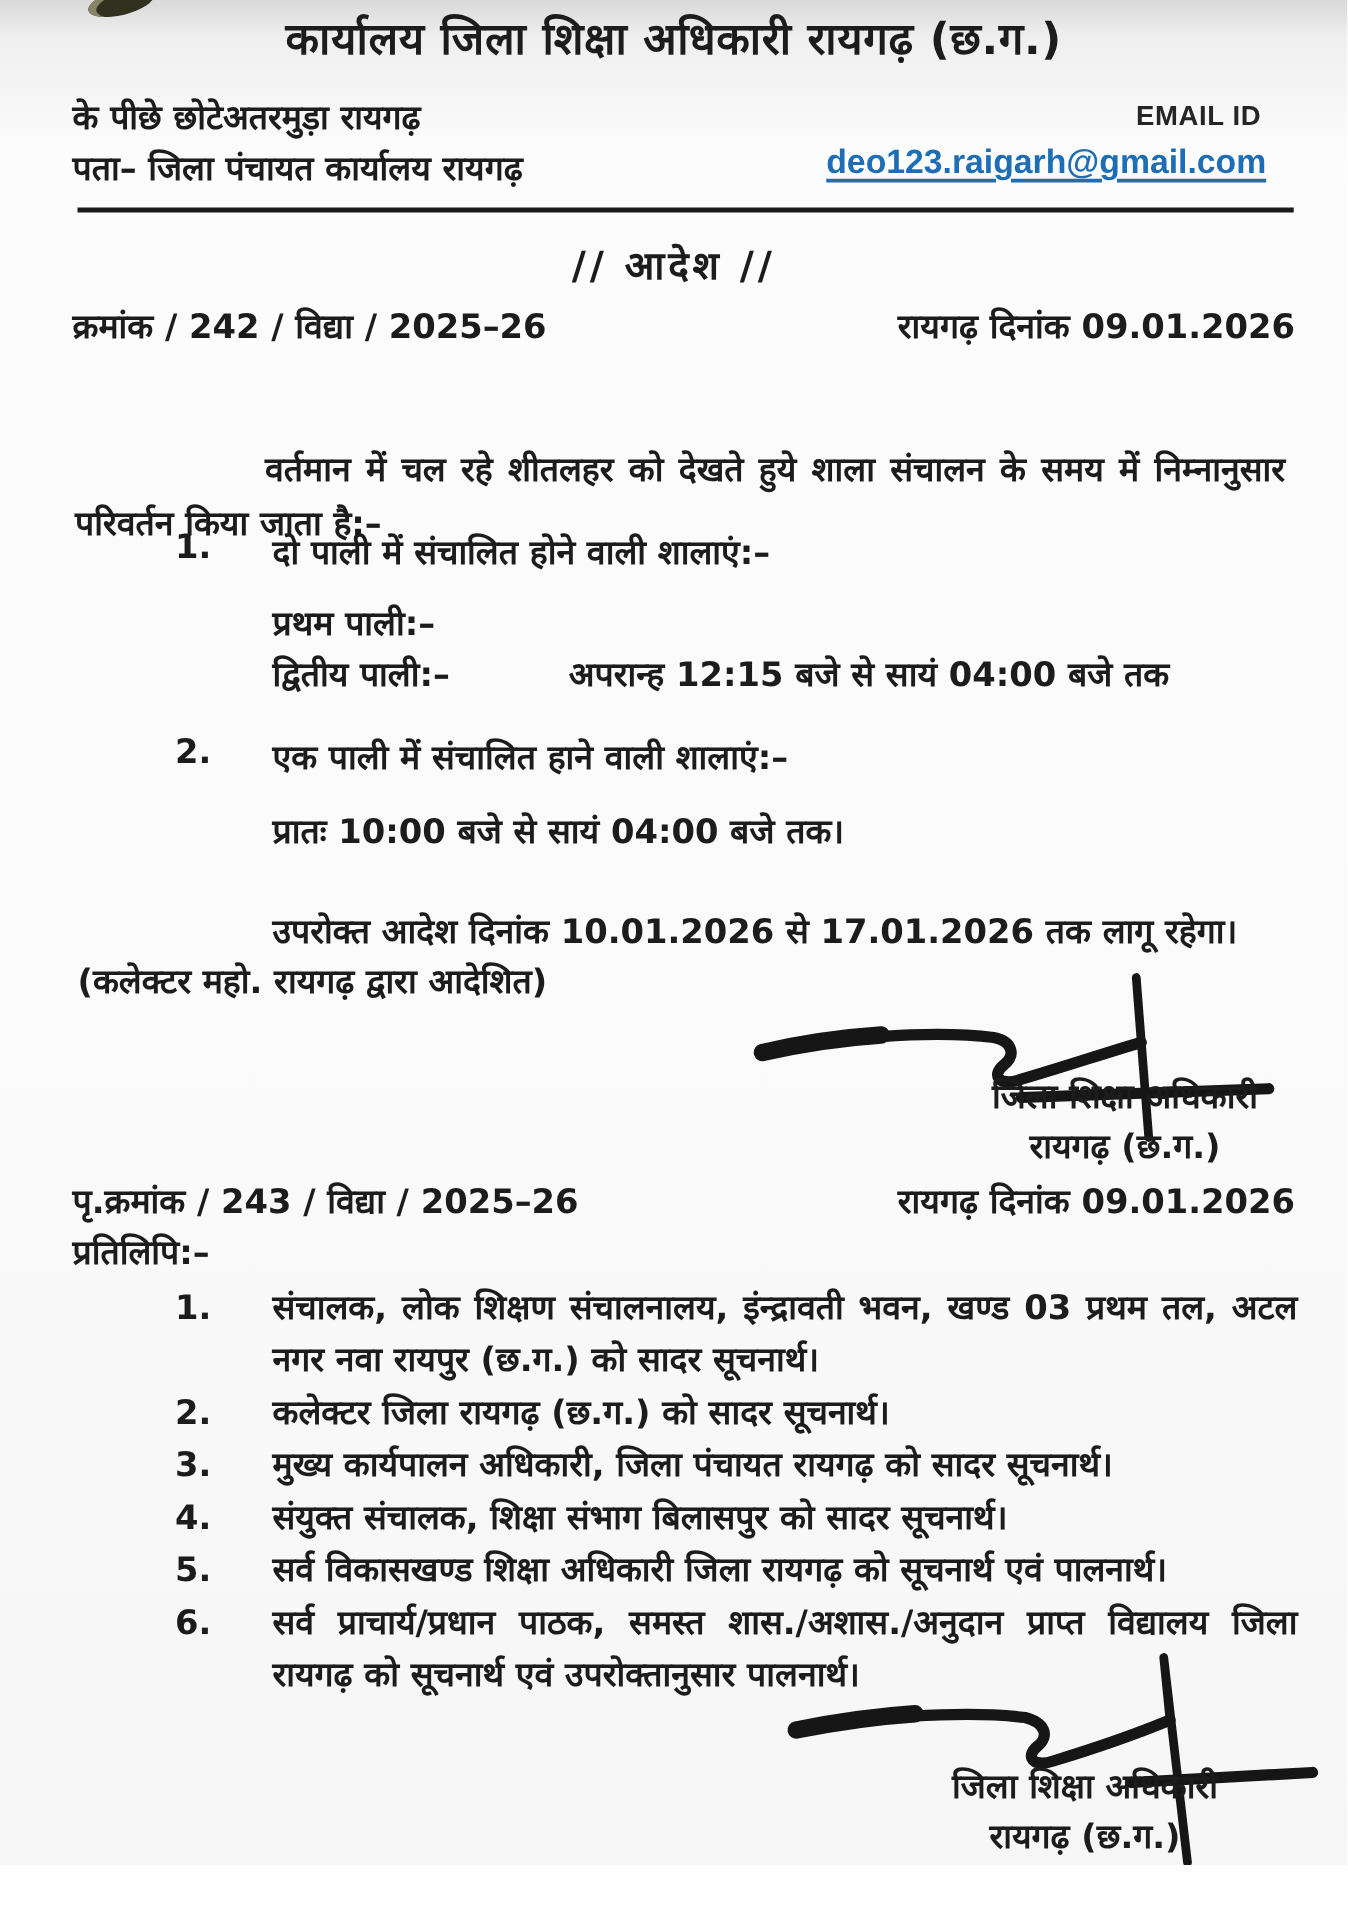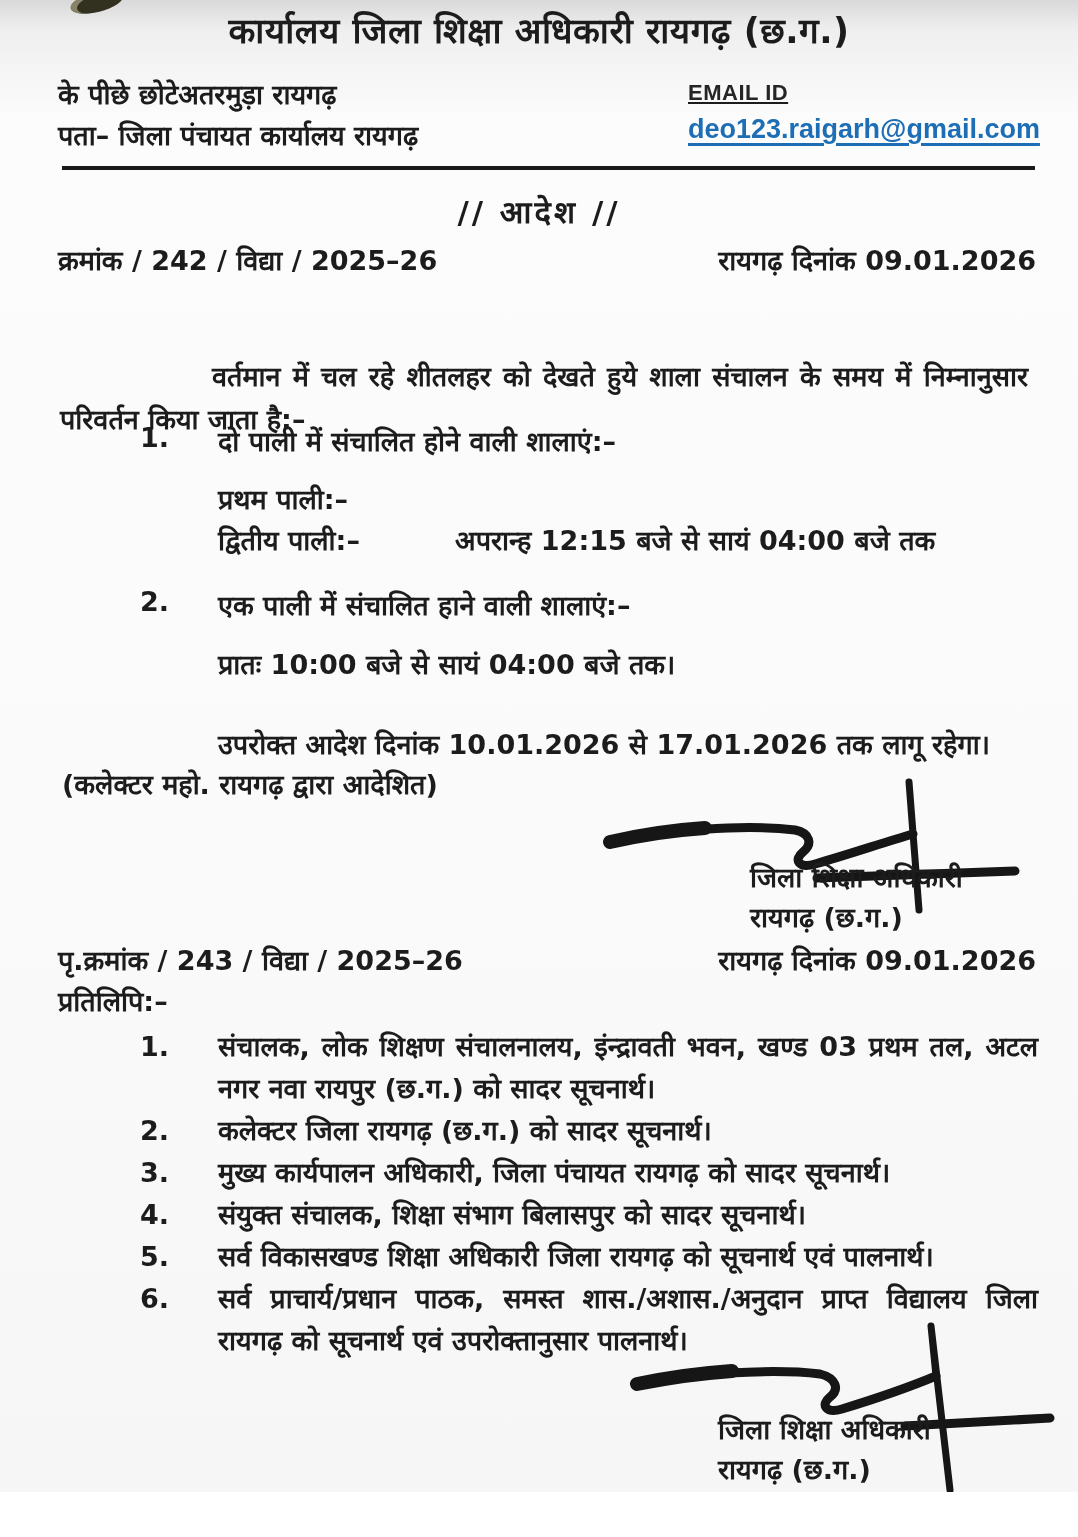--- a/index.html
+++ b/index.html
@@ -20,21 +20,21 @@
   }
   .office-title{
     position:absolute;top:6px;left:0;width:100%;
     text-align:center;font-size:35px;letter-spacing:.5px;
   }
   .addr{
     position:absolute;left:58px;top:74px;
     font-size:27px;line-height:41px;
   }
   .email-block{
-    position:absolute;left:688px;top:80px;width:348px;text-align:left;text-decoration:underline;
+    position:absolute;left:661px;top:80px;width:348px;text-align:right;
   }
   .email-label{
     font-family:"Liberation Sans",sans-serif;
     font-weight:bold;font-size:22px;color:#252525;letter-spacing:.5px;
   }
   .email-link{
     display:inline-block;margin-top:8px;
     font-family:"Liberation Sans",sans-serif;
     font-weight:bold;font-size:27px;color:#1e6eb5;
     text-decoration:underline;text-decoration-thickness:3px;text-underline-offset:5px;
@@ -61,21 +61,21 @@
   .item-num{width:78px;flex:none;}
   .shifts{position:absolute;left:218px;top:479px;font-size:27px;line-height:41px;}
   .shift-row{display:flex;}
   .shift-label{width:237px;flex:none;}
   .single-time{position:absolute;left:218px;top:645px;font-size:27px;}
   .validity{position:absolute;left:218px;top:725px;font-size:27px;}
   .collector-note{position:absolute;left:62px;top:765px;font-size:27px;}
   .sig-svg{position:absolute;pointer-events:none;}
   .sig-svg-1{left:595px;top:772px;}
   .sig-svg-2{left:620px;top:1318px;}
-  .sig-block{position:absolute;width:300px;text-align:left;font-size:27px;line-height:40px;}
+  .sig-block{position:absolute;width:300px;text-align:center;font-size:27px;line-height:40px;}
   .sig-block-1{right:28px;top:858px;}
   .sig-block-2{right:60px;top:1410px;}
   .copy-label{position:absolute;left:58px;top:982px;font-size:27px;}
   .copy-list{position:absolute;left:140px;right:40px;top:1026px;font-size:27px;line-height:42px;}
   .copy-item{display:flex;}
   .copy-text{flex:1;text-align:justify;}
 </style>
 </head>
 <body>
 

